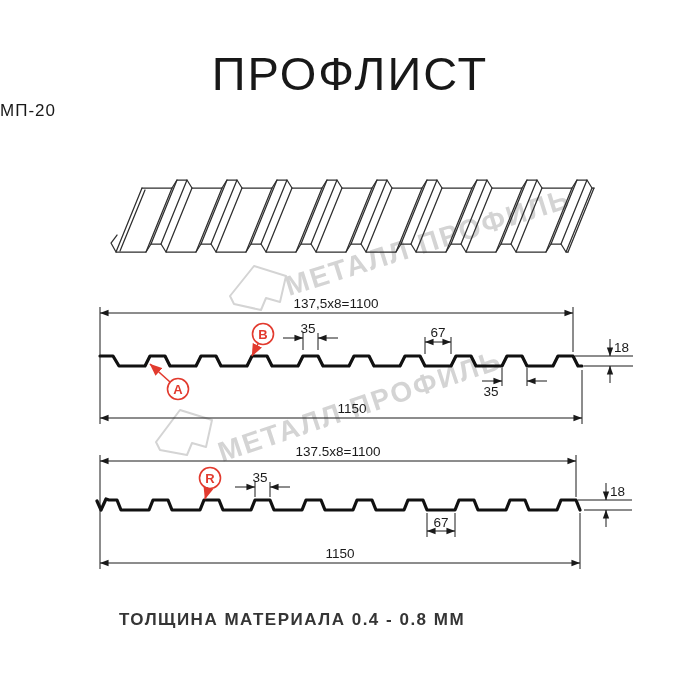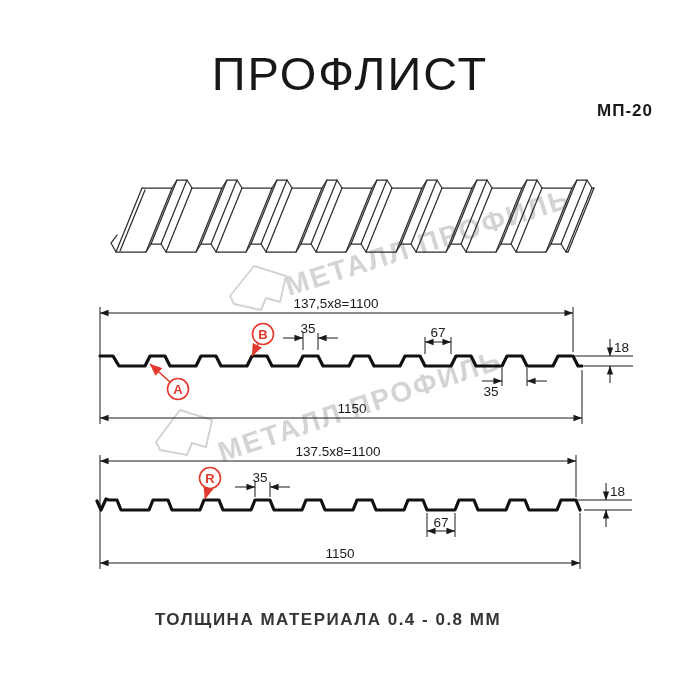--- a/index.html
+++ b/index.html
@@ -1,23 +1,23 @@
 <!DOCTYPE html>
 <html><head>
 <meta charset="utf-8">
 <style>
   html,body{margin:0;padding:0;}
   body{width:700px;height:700px;background:#ffffff;position:relative;overflow:hidden;
        font-family:"Liberation Sans","DejaVu Sans",sans-serif;}
   .title{position:absolute;top:46px;left:0;width:700px;text-align:center;
          font-size:47px;font-weight:400;letter-spacing:2px;color:#181818;}
-  .subtitle{position:absolute;top:101px;left:0;width:653px;text-align:right;
-         font-size:17px;font-weight:700;letter-spacing:1px;color:#181818;}
-  .footer{position:absolute;top:610px;left:8px;width:584px;text-align:center;
-         font-size:17px;font-weight:700;letter-spacing:1.5px;color:#353535;padding-left:28px;}
+  .subtitle{position:absolute;top:101px;left:0;width:653px;text-align:left;
+         font-size:17px;font-weight:400;letter-spacing:1px;color:#181818;}
+  .footer{position:absolute;top:610px;left:0;width:584px;text-align:center;
+         font-size:17px;font-weight:700;letter-spacing:1.5px;color:#353535;}
   svg{position:absolute;left:0;top:0;}
   .wm{fill:#d4d4d4;font-weight:700;font-size:28px;letter-spacing:2px;}
   .wm-shape{fill:none;stroke:#d4d4d4;stroke-width:2;stroke-linejoin:round;}
   .persp{fill:none;stroke:#2e2e2e;stroke-width:1.25;stroke-linejoin:round;stroke-linecap:round;}
   .profile{fill:none;stroke:#111111;stroke-width:3.2;stroke-linejoin:round;stroke-linecap:round;}
   .dim{stroke:#1a1a1a;stroke-width:1;fill:none;}
   .dimtxt{fill:#1a1a1a;font-size:13.5px;}
   .red{stroke:#e23a2e;fill:none;stroke-width:1.6;}
   .redtxt{fill:#e23a2e;font-size:13px;font-weight:700;}
 </style>

